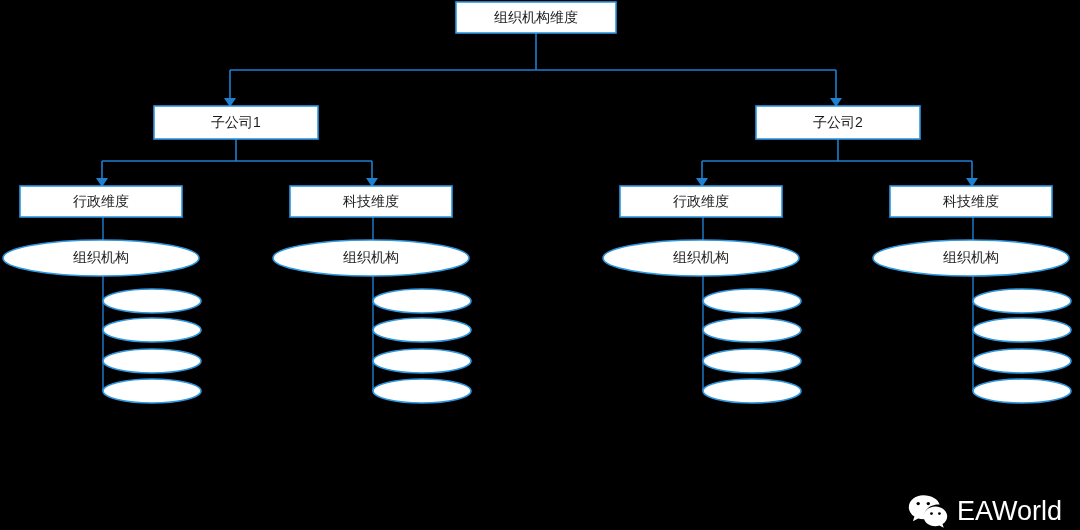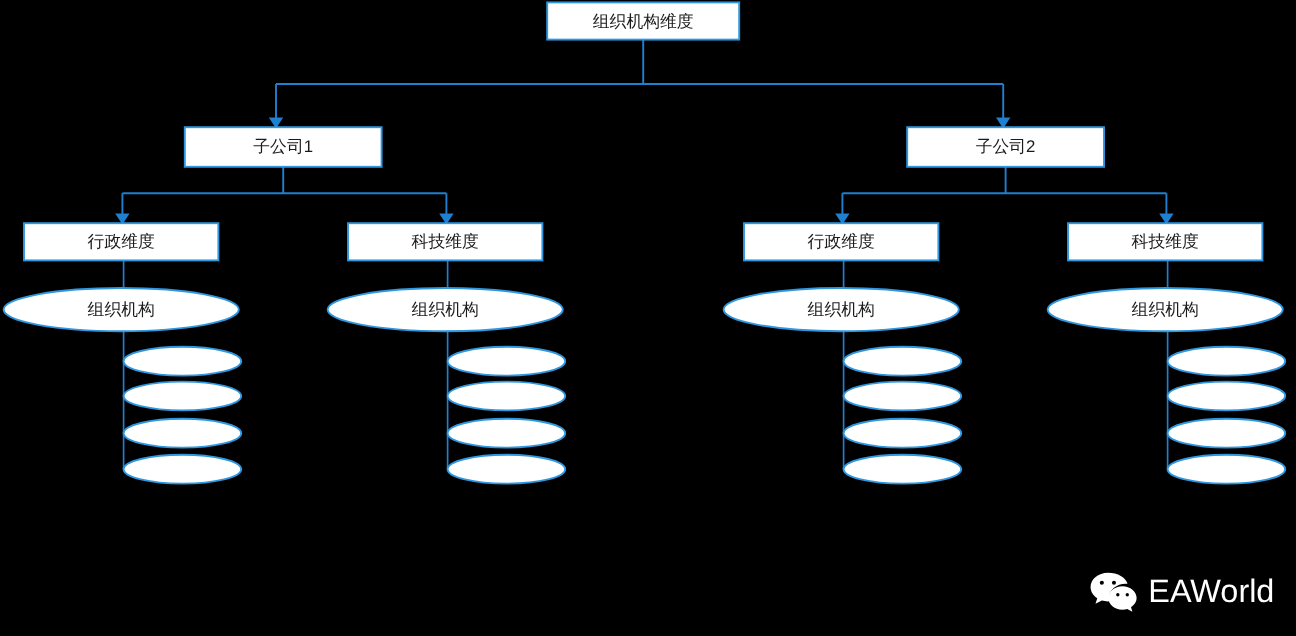--- a/index.html
+++ b/index.html
@@ -53,21 +53,21 @@
     stroke: #1f7fd0;
     stroke-width: 1.4;
     fill: none;
   }
   .arrow-head {
     fill: #1f7fd0;
   }
   #watermark {
     position: absolute;
     right: 18px;
-    bottom: 20px;
+    bottom: 2px;
     display: flex;
     align-items: center;
     gap: 9px;
     user-select: none;
     justify-content: space-between;
   }
   #watermark .wm-text {
     color: #ffffff;
     font-size: 27px;
     font-family: "Liberation Sans", "DejaVu Sans", sans-serif;

